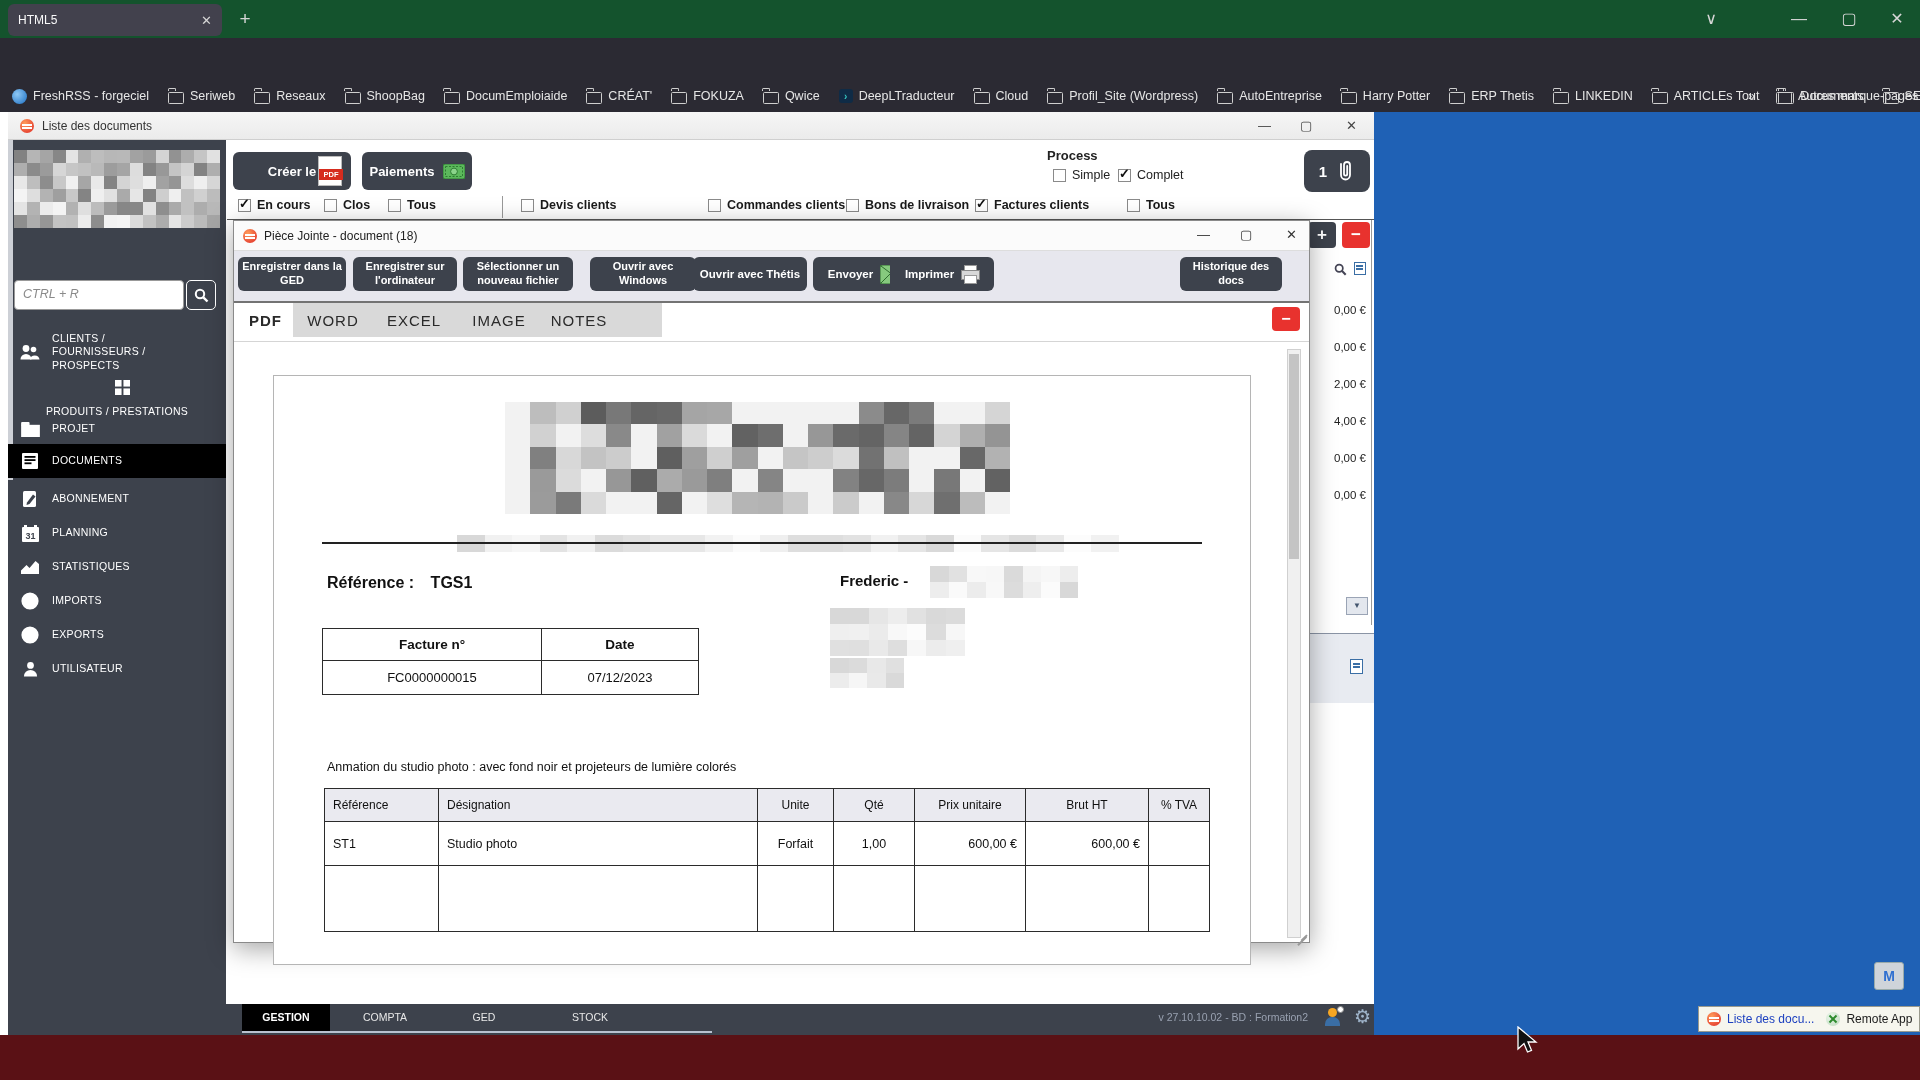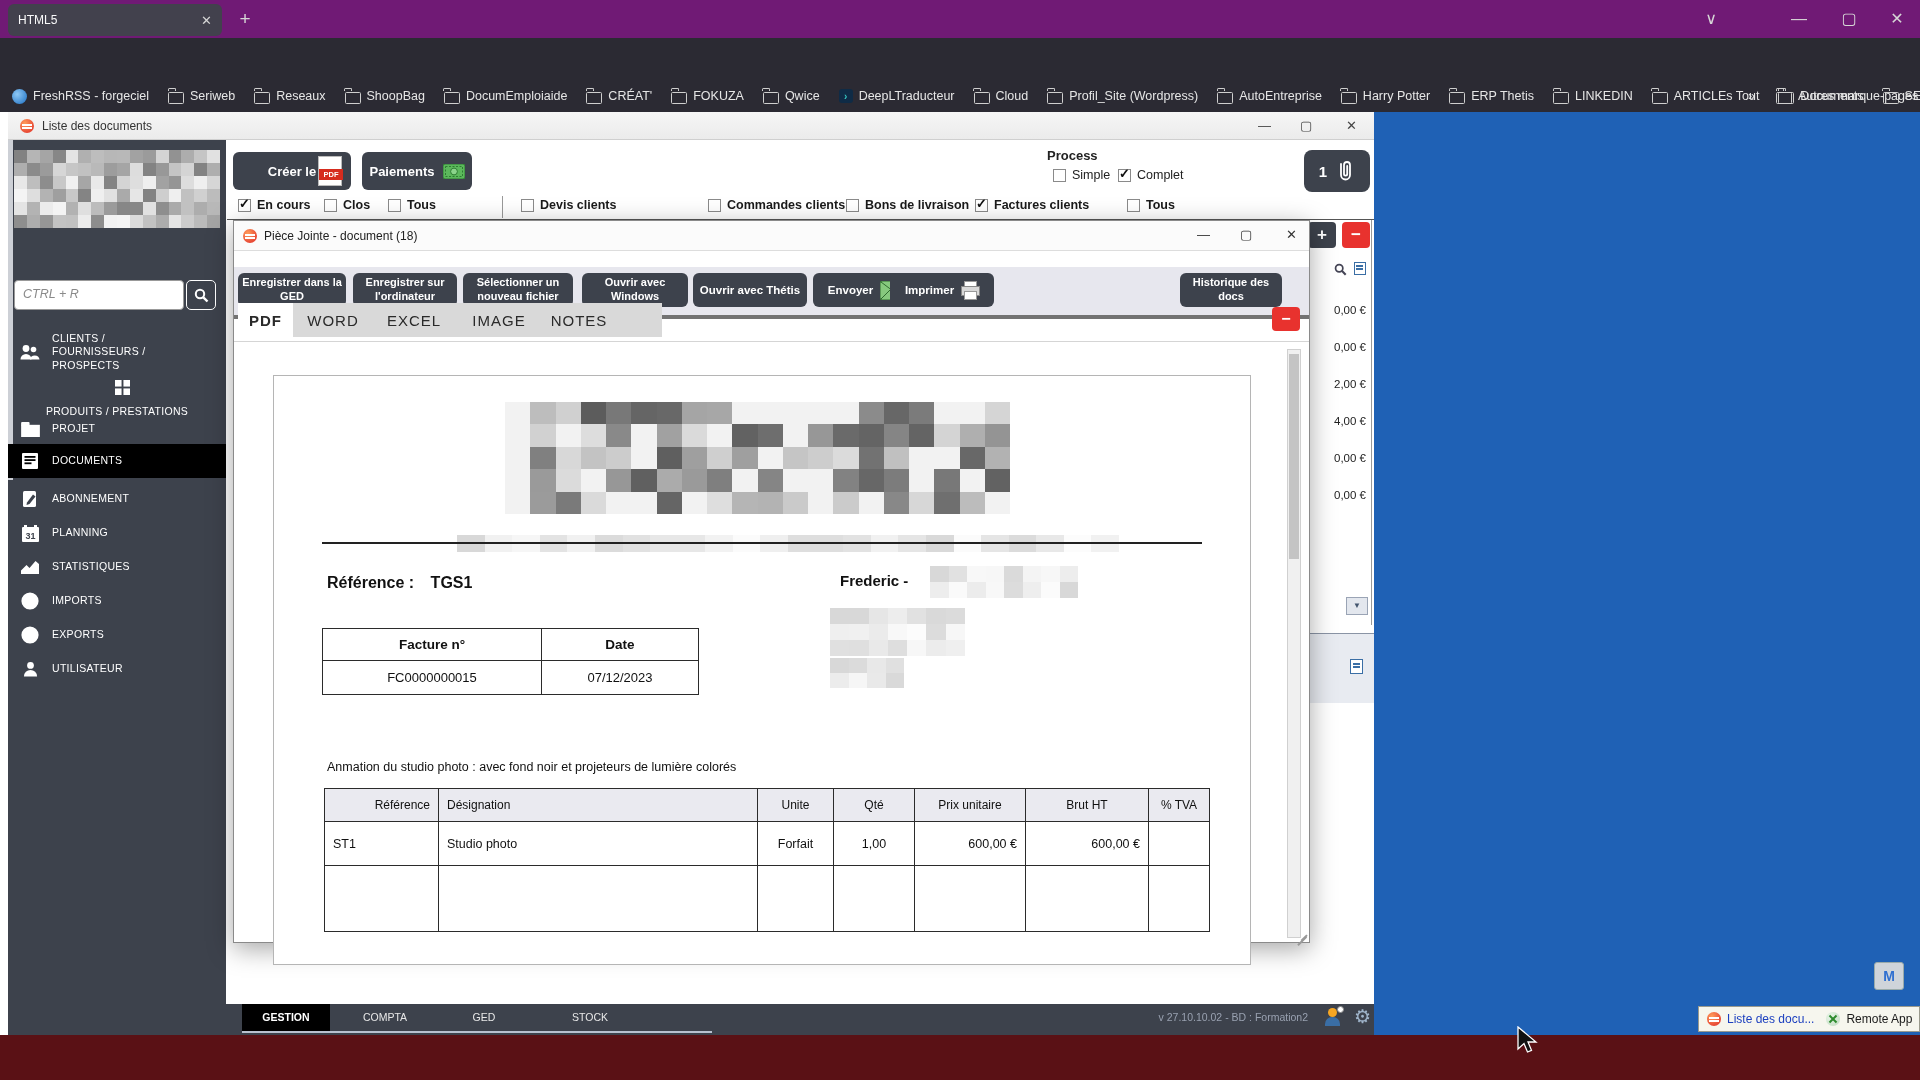--- a/index.html
+++ b/index.html
@@ -1,19 +1,19 @@
 <!DOCTYPE html>
 <html><head>
 <meta charset="utf-8">
 <style>
   html,body{margin:0;padding:0;background:#000;font-family:"Liberation Sans",sans-serif;}
   #screen{position:relative;width:1920px;height:1080px;overflow:hidden;background:#1f61b5;}
   .abs{position:absolute;}
   
-  .tabbar{left:0;top:0;width:1920px;height:38px;background:#701a75;}
+  .tabbar{left:0;top:0;width:1920px;height:38px;background:#14532d;}
   .tab{left:8px;top:4px;width:214px;height:32px;background:#42414d;border-radius:6px;color:#f9f9fa;font-size:12px;display:flex;align-items:center;padding:0 10px;box-sizing:border-box;}
   .tab .close{margin-left:auto;color:#d6d6d6;font-size:13px;}
   .glyph{color:#d6d6d6;font-size:16px;line-height:24px;text-align:center;width:26px;height:24px;}
   .toolbar{left:0;top:38px;width:1920px;height:42px;background:#2b2a33;}
   .urlbar{left:428px;top:44px;width:778px;height:30px;background:#1d1c24;border-radius:6px;display:flex;align-items:center;color:#d7d7dc;font-size:13.5px;}
   .exticon{width:22px;height:22px;border-radius:5px;display:flex;align-items:center;justify-content:center;font-weight:bold;}
   .bookbar{left:0;top:80px;width:1920px;height:32px;background:#2b2a33;display:flex;align-items:center;gap:19px;padding-left:12px;box-sizing:border-box;}
   .bm{display:flex;align-items:center;gap:6px;color:#e6e6e6;font-size:12.5px;white-space:nowrap;}
   .fold{width:14px;height:10px;border:1.5px solid #cfcfcf;border-radius:1.5px;position:relative;display:inline-block;margin-top:3px;}
   .fold::before{content:"";position:absolute;top:-4.5px;left:-1.5px;width:6px;height:2px;border:1.5px solid #cfcfcf;border-bottom:none;border-radius:1.5px 1.5px 0 0;}
@@ -29,21 +29,21 @@
   .sicon svg{fill:#fff;}
   .dbtn{background:#3d424c;color:#fff;border-radius:6px;font-weight:bold;display:flex;align-items:center;justify-content:center;text-align:center;box-sizing:border-box;}
   .cb{width:13px;height:13px;background:#fff;border:1px solid #8a8a8a;display:inline-block;position:relative;box-sizing:border-box;flex:none;}
   .cb.on::after{content:"✓";position:absolute;top:-4px;left:0px;font-size:13px;font-weight:bold;color:#111;}
   .fitem{position:absolute;top:198px;display:flex;gap:6px;align-items:center;}
   .flabel{font-size:12.5px;font-weight:bold;color:#1a1a1a;}
   .amount{position:absolute;left:1300px;width:66px;text-align:right;font-size:11.5px;color:#222;}
   
   .modal{left:233px;top:220px;width:1077px;height:723px;background:#fff;border:1px solid #8a8a8a;box-shadow:0 6px 24px rgba(0,0,0,.35);box-sizing:border-box;z-index:50;}
   .mtitle{left:0;top:0;width:100%;height:30px;background:#fbfbfb;border-bottom:1px solid #ddd;box-sizing:border-box;}
-  .mtools{left:0;top:30px;width:100%;height:52px;background:#e7e7ee;border-bottom:4px solid #737373;box-sizing:border-box;margin-top:16px;}
+  .mtools{left:0;top:30px;width:100%;height:52px;background:#e7e7ee;border-bottom:2px solid #737373;box-sizing:border-box;}
   .mbtn{position:absolute;top:6px;height:34px;font-size:11px;line-height:1.25;padding:2px 4px;}
   .tabstrip{left:4px;top:82px;width:424px;height:34px;background:#d9d9d9;}
   .dtab{position:absolute;top:82px;height:34px;display:flex;align-items:center;justify-content:center;font-size:15px;letter-spacing:1px;color:#2a2a2a;}
   .dtab.active{background:#fff;font-weight:bold;}
   .sheet{left:39px;top:154px;width:978px;height:590px;background:#fff;border:1px solid #b5b5b5;box-sizing:border-box;}
   .mosaic{display:grid;gap:0;}
   .mosaic i{display:block;}
   table{border-collapse:collapse;}
   .inv td,.inv th{border:1.5px solid #2b2b2b;font-size:13px;color:#111;font-weight:normal;}
   .items th{background:#eaeaf0;font-size:12px;text-align:left;padding:0 8px;height:32px;}
@@ -555,21 +555,21 @@
       <div class="abs orb" style="left:9px;top:8px;"></div>
       <span class="abs" style="left:30px;top:8px;font-size:12px;color:#222;">Pièce Jointe - document (18)</span>
       <span class="abs" style="left:963px;top:6px;color:#333;font-size:13px;">—</span>
       <span class="abs" style="left:1006px;top:6px;color:#333;font-size:13px;">▢</span>
       <span class="abs" style="left:1052px;top:6px;color:#333;font-size:13px;">✕</span>
     </div>
     <div class="abs mtools">
       <div class="dbtn mbtn" style="left:4px;width:108px;">Enregistrer dans la GED</div>
       <div class="dbtn mbtn" style="left:119px;width:104px;">Enregistrer sur l'ordinateur</div>
       <div class="dbtn mbtn" style="left:229px;width:110px;">Sélectionner un nouveau fichier</div>
-      <div class="dbtn mbtn" style="left:348px;width:106px;">Ouvrir avec Windows</div>
+      <div class="dbtn mbtn" style="left:356px;width:106px;">Ouvrir avec Windows</div>
       <div class="dbtn mbtn" style="left:459px;width:114px;font-size:11.5px;">Ouvrir avec Thétis</div>
       <div class="dbtn mbtn" style="left:579px;width:108px;gap:7px;font-size:11.5px;">
         <span>Envoyer</span>
         <svg width="26" height="19" viewBox="0 0 26 19">
             <rect width="26" height="19" rx="2" fill="#86c97e" stroke="#2e6b2e"></rect>
             <path d="M1,1 L13,10 25,1 M1,18 L10,9 M25,18 L16,9" stroke="#2e6b2e" fill="none"></path>
           </svg>
       </div>
       <div class="dbtn mbtn" style="left:656px;width:104px;gap:7px;font-size:11.5px;">
         <span>Imprimer</span>
@@ -790,21 +790,21 @@
           <td style="text-align:center;">07/12/2023</td>
         </tr>
       </tbody>
         </table>
 
       <div class="abs" style="left:53px;top:384px;font-size:12.5px;color:#111;">Anmation du studio photo : avec fond noir et projeteurs de lumière colorés</div>
 
       <table class="abs inv items" style="left:50px;top:412px;">
         <tbody>
             <tr>
-          <th style="width:97px;text-align:right;">Référence</th>
+          <th style="width:97px;">Référence</th>
           <th style="width:302px;">Désignation</th>
           <th style="width:59px;text-align:center;">Unite</th>
           <th style="width:64px;text-align:center;">Qté</th>
           <th style="width:94px;text-align:center;">Prix unitaire</th>
           <th style="width:106px;text-align:center;">Brut HT</th>
           <th style="width:44px;text-align:center;">% TVA</th>
         </tr>
         <tr style="height:44px;">
           <td>ST1</td>
           <td>Studio photo</td>

